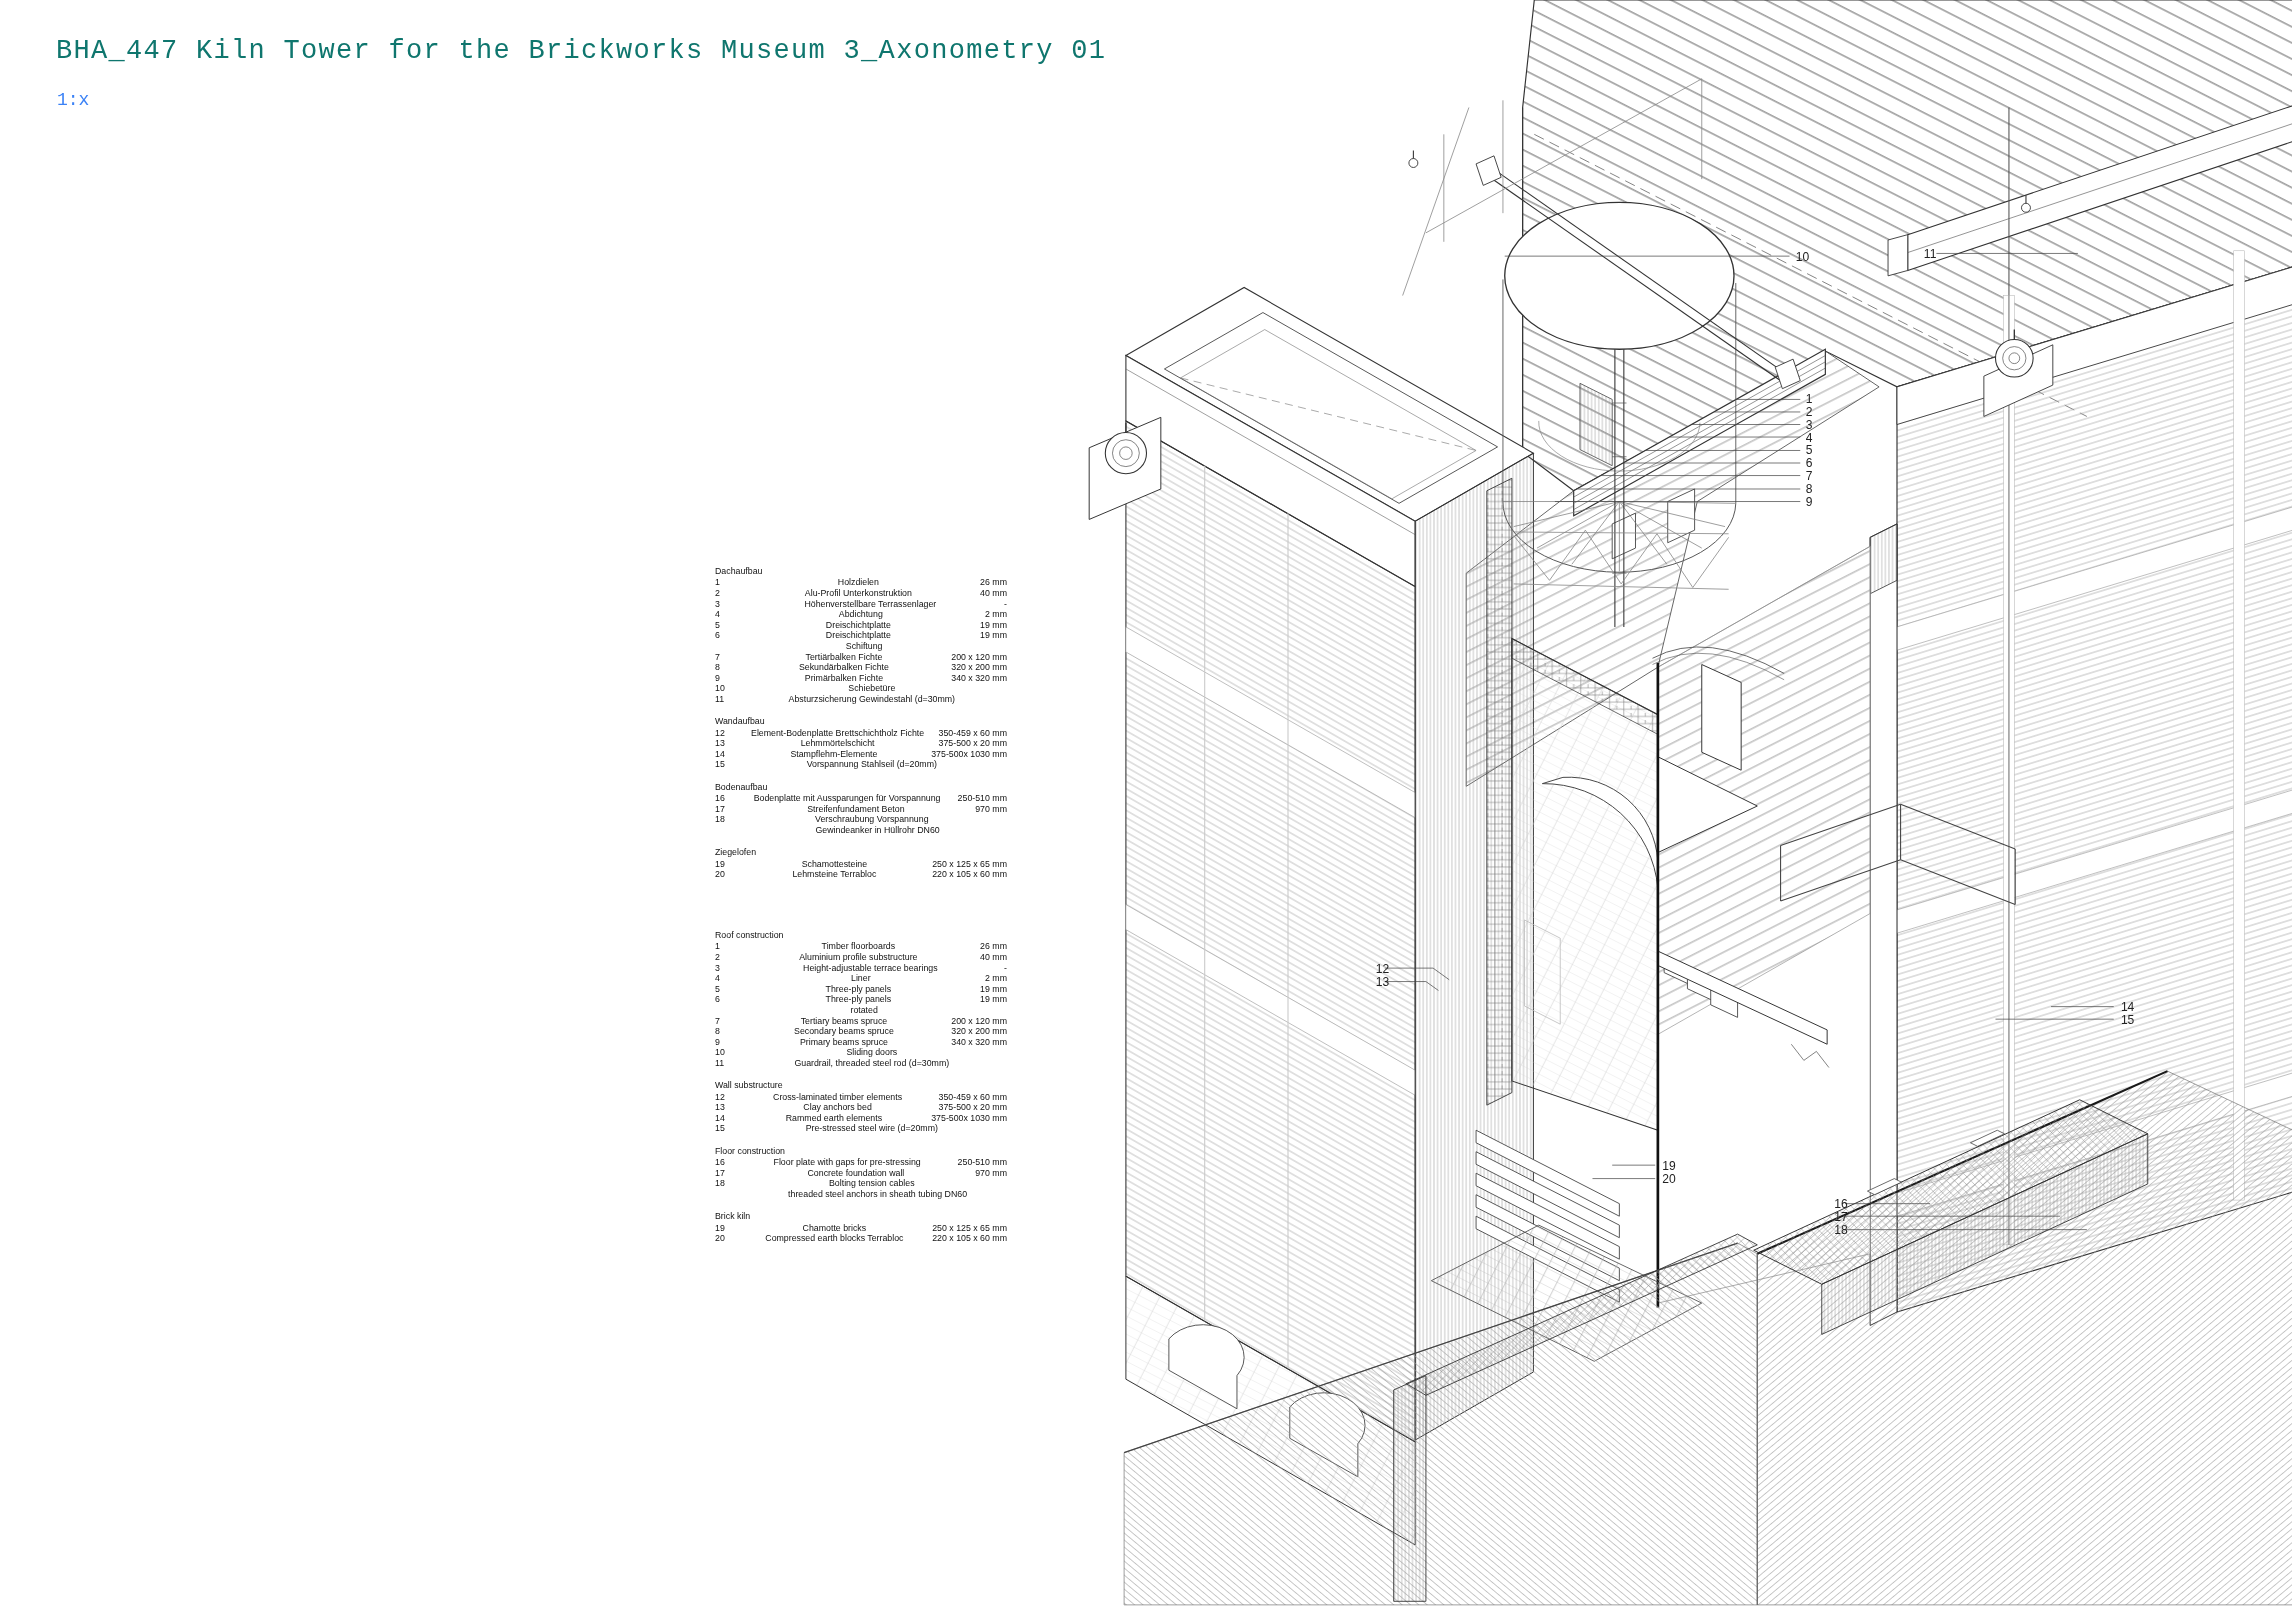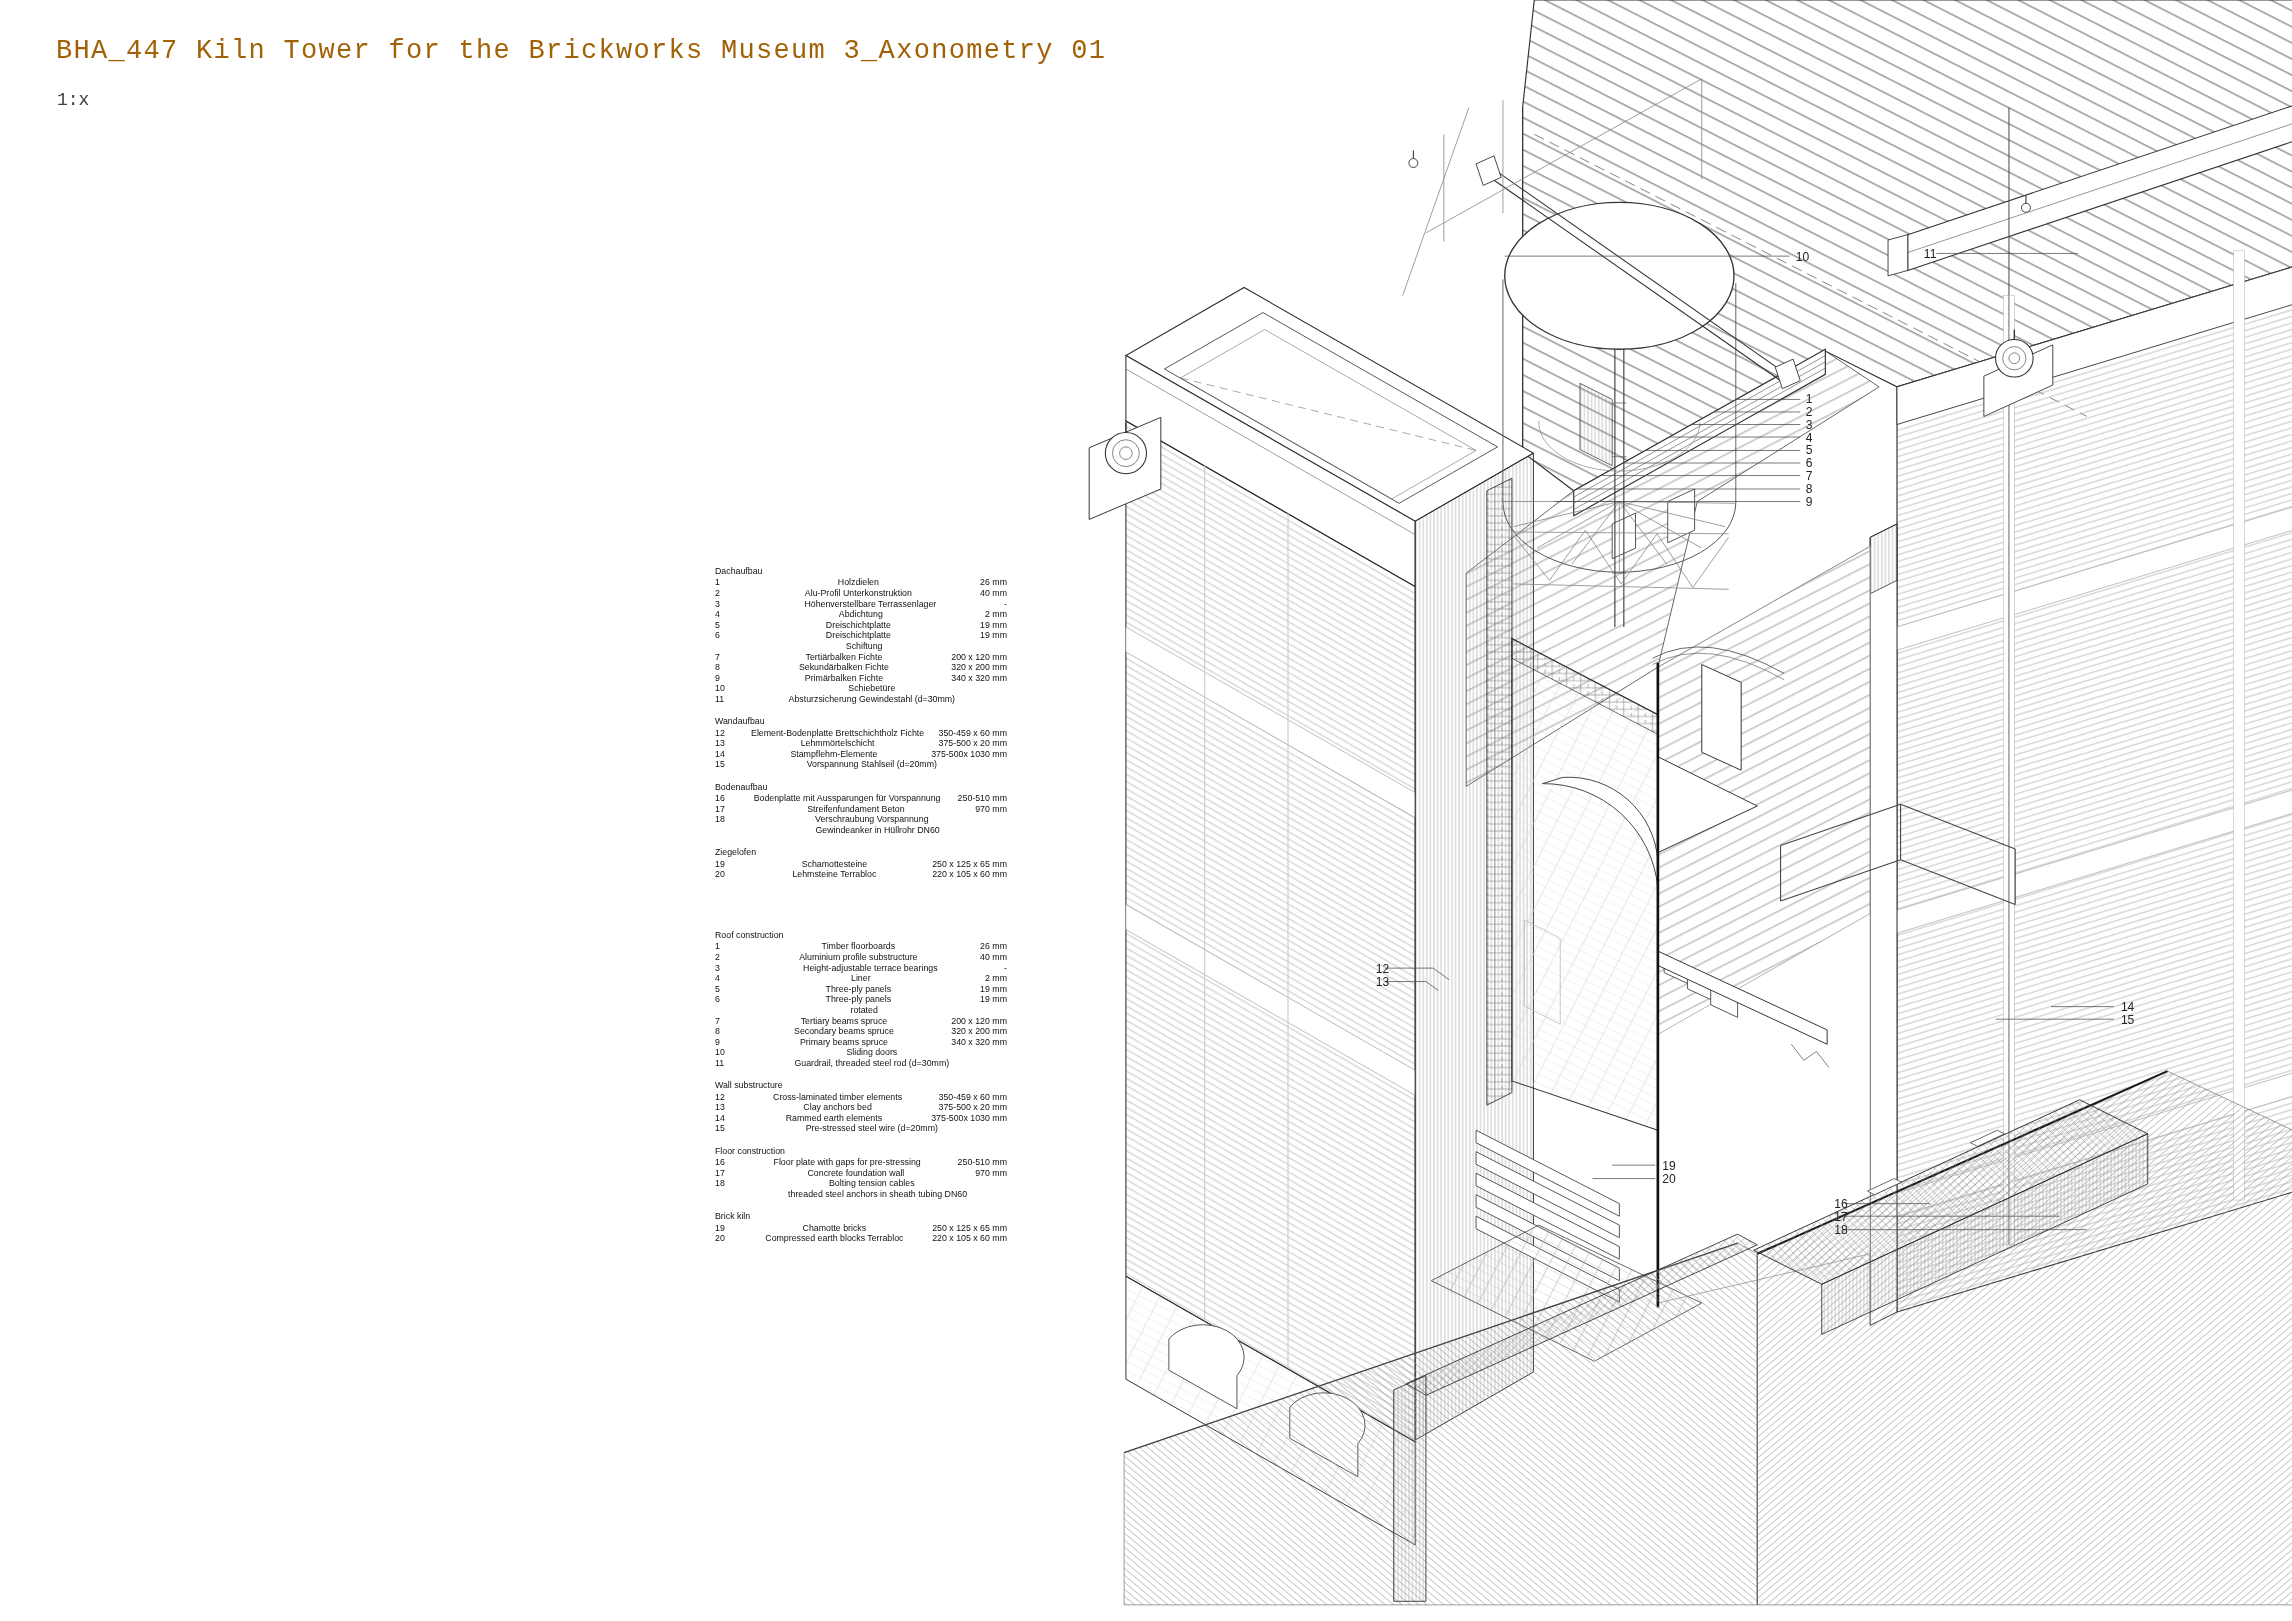--- a/index.html
+++ b/index.html
@@ -2,24 +2,24 @@
 <html style="font-size:14.3px"><head>
 <meta charset="utf-8">
 <style>
   html,body{margin:0;padding:0;background:#fff;}
   body{width:2293px;height:1621px;position:relative;overflow:hidden;
        font-family:"Liberation Sans", sans-serif;color:#1a1a1a;}
   #stage{position:absolute;inset:0;}
   
   .title{position:absolute;left:56px;top:36px;
          font-family:"Liberation Mono","DejaVu Sans Mono",monospace;
-         font-size:27px;letter-spacing:1.3px;color:#a16207;white-space:nowrap;}
+         font-size:27px;letter-spacing:1.3px;color:#0f766e;white-space:nowrap;}
   .scale{position:absolute;left:57px;top:90px;
          font-family:"Liberation Mono","DejaVu Sans Mono",monospace;
-         font-size:18px;color:#404040;}
+         font-size:18px;color:#3b82f6;}
   
   .legend{position:absolute;width:292px;font-size:8.8px;line-height:10.6px;color:#111;}
   .legend .sec{margin-top:11.6px;}
   .legend .sec:first-child{margin-top:0;}
   .legend .hd{font-weight:normal;margin-bottom:0.9px;}
   .legend .row{display:flex;align-items:flex-start;}
   .legend .no{flex:0 0 27px;}
   .legend .nm{flex:1 1 auto;padding-right:5.4px;text-align:center;}
   .legend .nm .l2{padding-left:11.6px;}
   .legend .sz{flex:0 0 auto;text-align:left;white-space:nowrap;}

